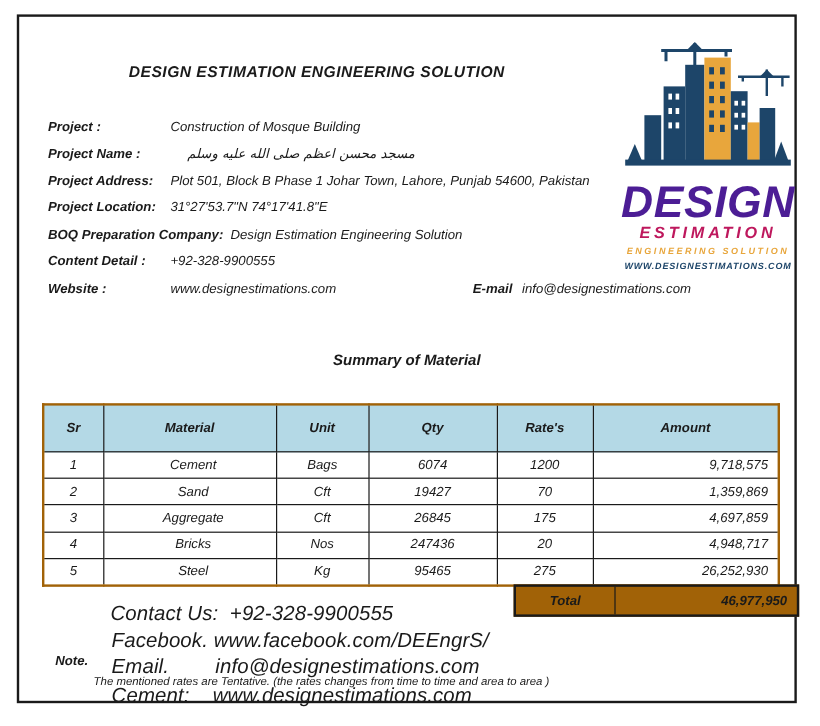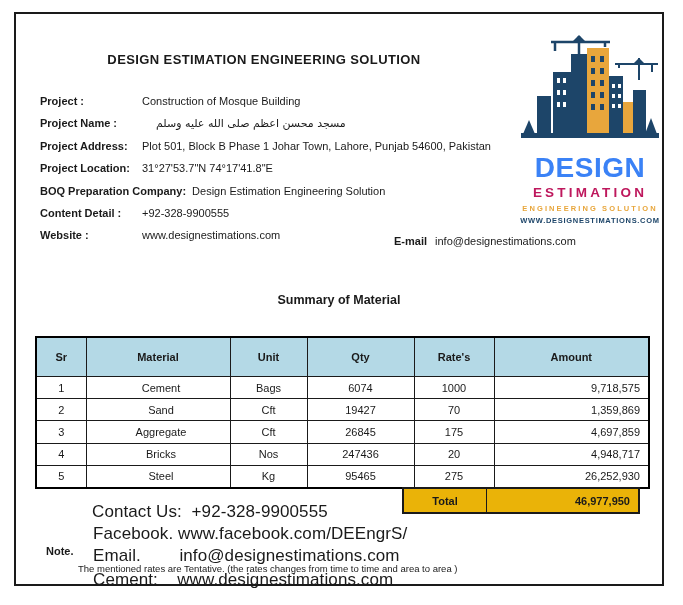--- a/index.html
+++ b/index.html
@@ -1,50 +1,50 @@
 <!DOCTYPE html>
 <html><head>
 <meta charset="utf-8">
 <style>
   html,body{margin:0;padding:0;background:#ffffff;}
   body{width:683px;height:605px;position:relative;font-family:"Liberation Sans",sans-serif;color:#1a1a1a;}
-  .frame{position:absolute;left:14px;top:12px;width:646px;height:570px;border:2.5px solid #1a1a1a;background:#fff;}
+  .frame{position:absolute;left:14px;top:12px;width:646px;height:570px;border:2.5px solid #1a1a1a;background:#fff;font-style:italic;}
   .doc-title{position:absolute;top:38px;left:0;right:150px;text-align:center;font-size:13px;font-weight:bold;letter-spacing:.4px;white-space:nowrap;}
   
   .fields{position:absolute;top:81px;left:24px;right:152px;}
-  .frow{display:flex;align-items:flex-start;height:22.4px;font-size:11px;position:relative;}
+  .frow{display:flex;align-items:center;height:22.4px;font-size:11px;position:relative;}
   .flabel{font-weight:bold;min-width:96px;margin-right:6px;white-space:nowrap;}
   .fvalue{white-space:nowrap;}
   .arabic{font-family:"DejaVu Sans",sans-serif;direction:rtl;unicode-bidi:isolate;padding-left:14px;}
   .email-group{position:absolute;left:332px;top:0;height:22.4px;display:flex;align-items:center;white-space:nowrap;}
   .email-label{font-weight:bold;margin-right:8px;padding-left:22px;}
   .summary-heading{position:absolute;top:279px;left:0;right:0;text-align:center;font-size:12.5px;font-weight:bold;}
   
-  table.boq{position:absolute;left:19px;top:322px;width:613px;border-collapse:collapse;table-layout:fixed;border:2px solid #000000;}
+  table.boq{position:absolute;left:19px;top:322px;width:613px;border-collapse:collapse;table-layout:fixed;border:2px solid #a16207;}
   table.boq col.c0{width:50px}table.boq col.c1{width:144px}table.boq col.c2{width:77px}
   table.boq col.c3{width:107px}table.boq col.c4{width:80px}table.boq col.c5{width:155px}
   table.boq th{background:#b4d9e6;border:1.6px solid #1a1a1a;height:36px;font-size:11px;font-weight:bold;text-align:center;}
   table.boq td{border:1.4px solid #1a1a1a;height:21.2px;font-size:11px;text-align:center;padding:0;}
   table.boq td.mat{text-align:center;padding-left:6px;}
   table.boq td.amt{text-align:right;padding-right:8px;}
   
-  .total-row{position:absolute;left:386px;top:473px;width:238px;height:27px;display:flex;background:#eab308;border:2px solid #1a1a1a;box-sizing:border-box;font-size:11px;font-weight:bold;}
+  .total-row{position:absolute;left:412px;top:473px;width:238px;height:27px;display:flex;background:#a16207;border:2px solid #1a1a1a;box-sizing:border-box;font-size:11px;font-weight:bold;}
   .total-label{width:82px;border-right:1.5px solid #1a1a1a;display:flex;align-items:center;justify-content:center;}
   .total-amount{flex:1;display:flex;align-items:center;justify-content:flex-end;padding-right:8px;}
   
   .note-label{position:absolute;left:30px;top:531px;font-size:11px;font-weight:bold;}
   .fline{position:absolute;font-size:17px;white-space:pre;letter-spacing:.1px;}
   .l-contact{left:76px;top:488px;}
   .l-facebook{left:77px;top:510px;}
   .l-email{left:77px;top:532px;}
   .fine-print{position:absolute;left:62px;top:549px;font-size:9.5px;white-space:nowrap;}
   .l-website{left:77px;top:556px;}
   
   .logo{position:absolute;left:497px;top:15px;width:154px;text-align:center;}
-  .logo-name{font-size:28px;line-height:30px;font-weight:bold;color:#3b82f6;letter-spacing:.5px;}
+  .logo-name{font-size:37px;line-height:30px;font-weight:bold;color:#4c1d95;letter-spacing:.5px;}
   .logo-sub{font-size:13.5px;line-height:16px;font-weight:bold;color:#be185d;letter-spacing:3.2px;margin-top:2px;white-space:nowrap;}
   .logo-tag{font-size:7.5px;line-height:10px;font-weight:bold;color:#e8a63c;letter-spacing:2.1px;margin-top:3px;white-space:nowrap;}
   .logo-web{font-size:7.5px;line-height:10px;font-weight:bold;color:#1d4569;letter-spacing:.7px;margin-top:2px;white-space:nowrap;}
 </style>
 </head>
 <body>
 
 <div class="frame">
 
   <div class="doc-title">DESIGN ESTIMATION ENGINEERING SOLUTION</div>
@@ -104,21 +104,21 @@
         <th>Rate's</th>
         <th>Amount</th>
       </tr>
     </thead>
     <tbody>
       <tr>
         <td>1</td>
         <td class="mat">Cement</td>
         <td>Bags</td>
         <td>6074</td>
-        <td>1000</td>
+        <td>1200</td>
         <td class="amt">9,718,575</td>
       </tr>
       <tr>
         <td>2</td>
         <td class="mat">Sand</td>
         <td>Cft</td>
         <td>19427</td>
         <td>70</td>
         <td class="amt">1,359,869</td>
       </tr>

